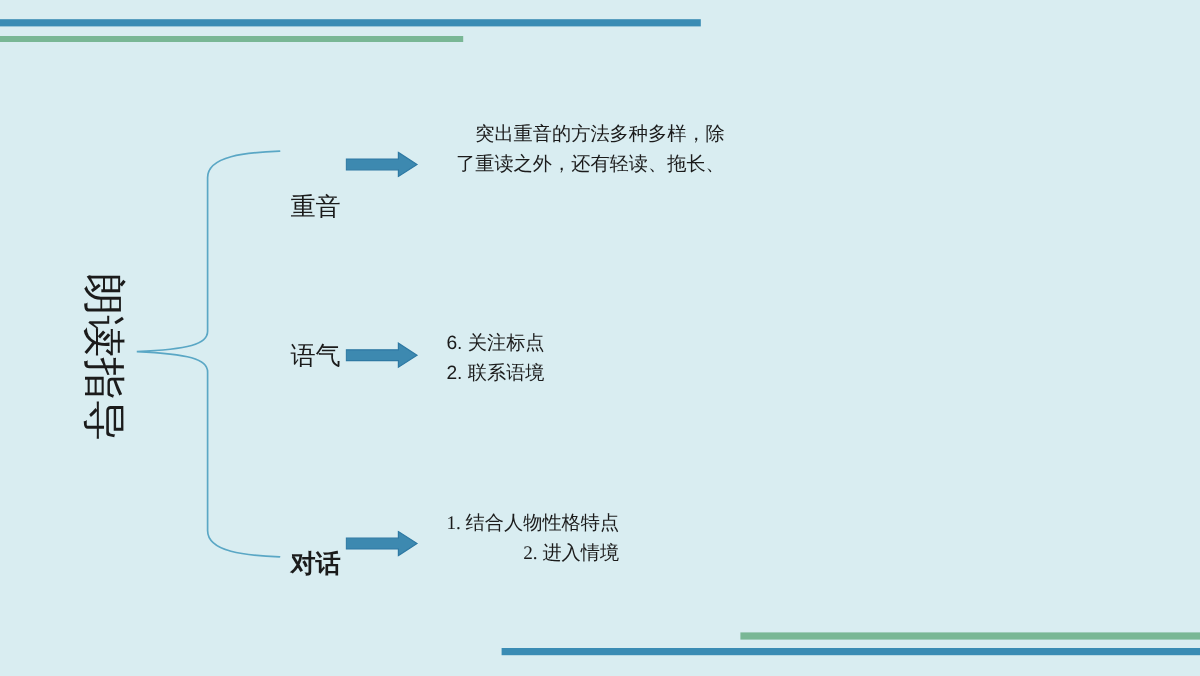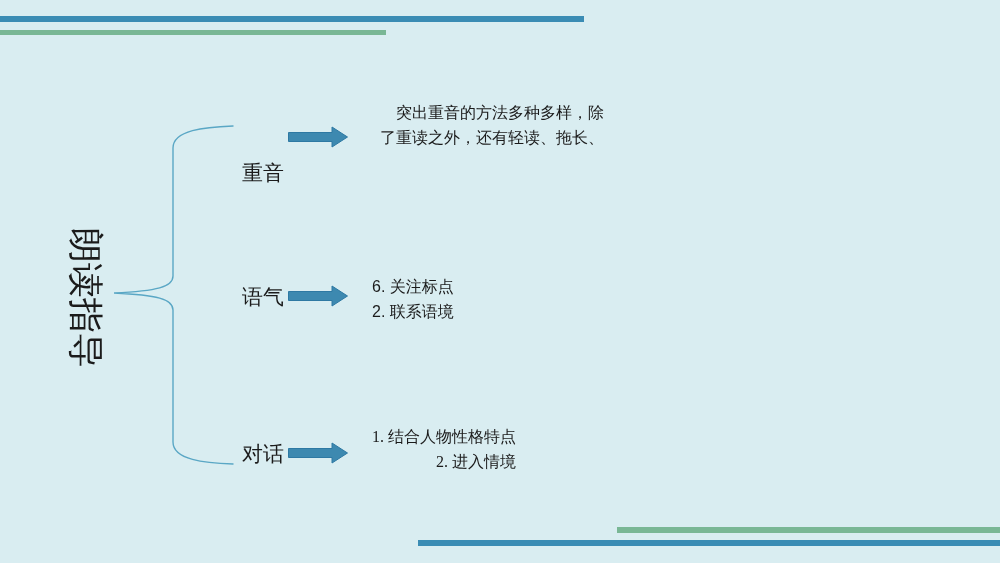--- a/index.html
+++ b/index.html
@@ -58,21 +58,21 @@
     position: absolute;
     left: 242px;
     height: 22px;
     line-height: 22px;
     font-size: 21px;
     white-space: nowrap;
     color: var(--text, #1b1b1b);
   }
   .branch-label.l1 { top: 126px; margin-top: 36px; }
   .branch-label.l2 { top: 286px; text-align: center; }
-  .branch-label.l3 { top: 443px; }
+  .branch-label.l3 { top: 460px; font-weight: bold; }
 
   .arrow {
     position: absolute;
     left: 288px;
     width: 61px;
     height: 22px;
   }
   .arrow.a1 { top: 126px; }
   .arrow.a2 { top: 285px; }
   .arrow.a3 { top: 442px; }

